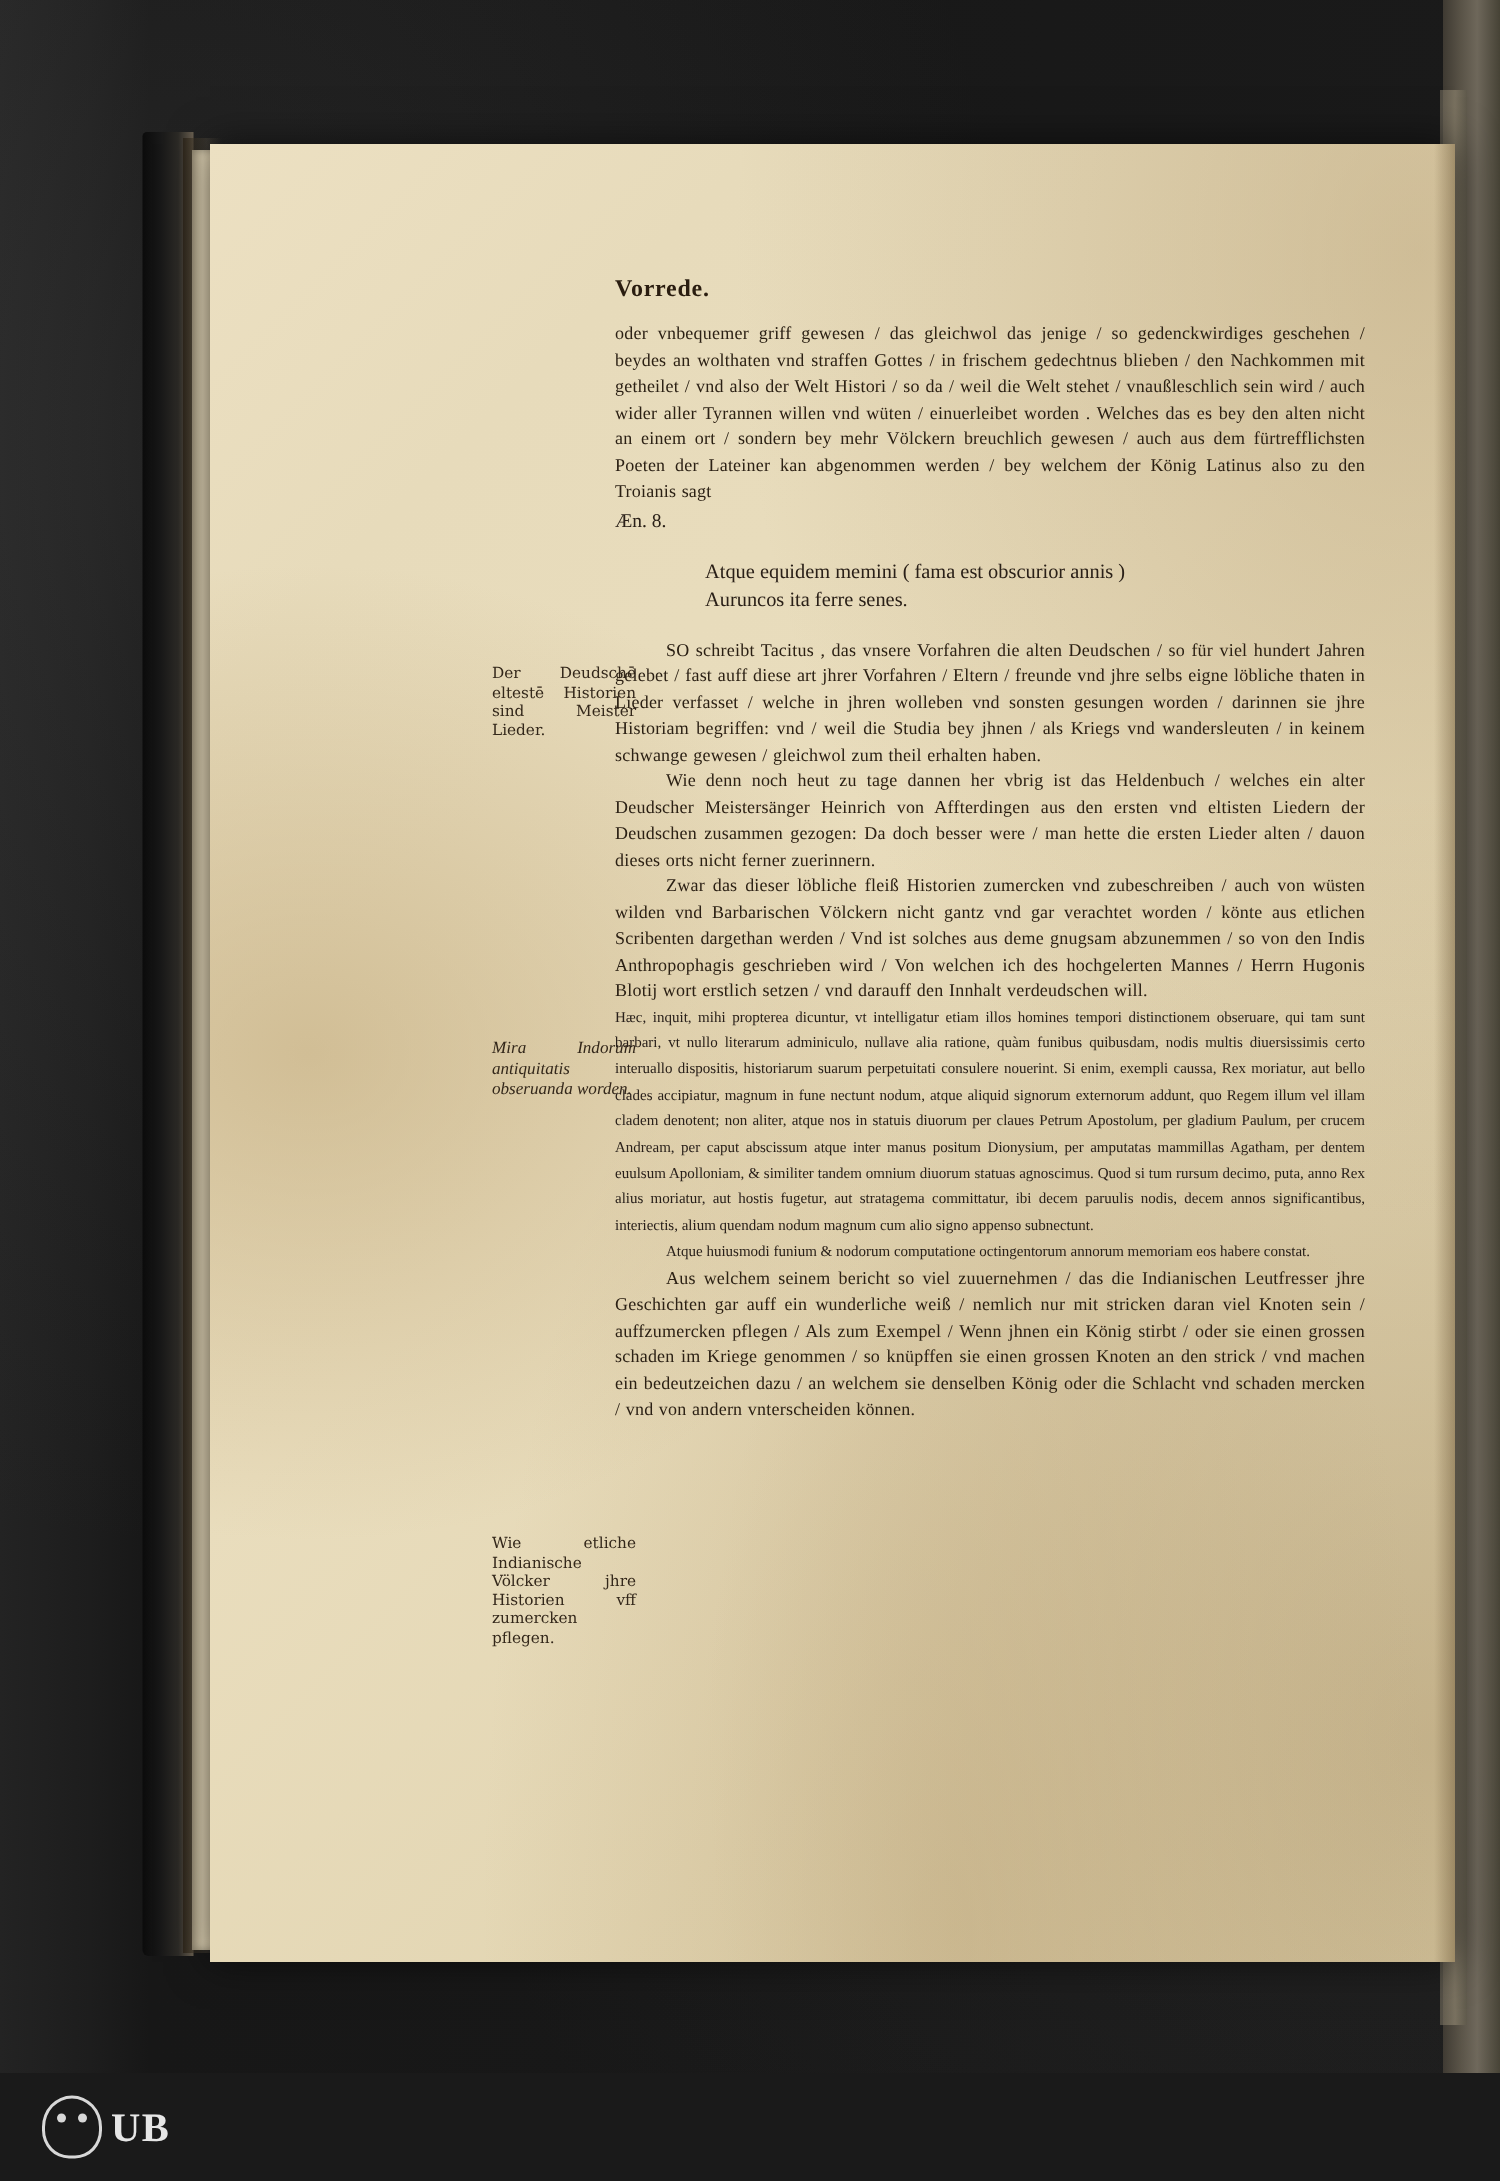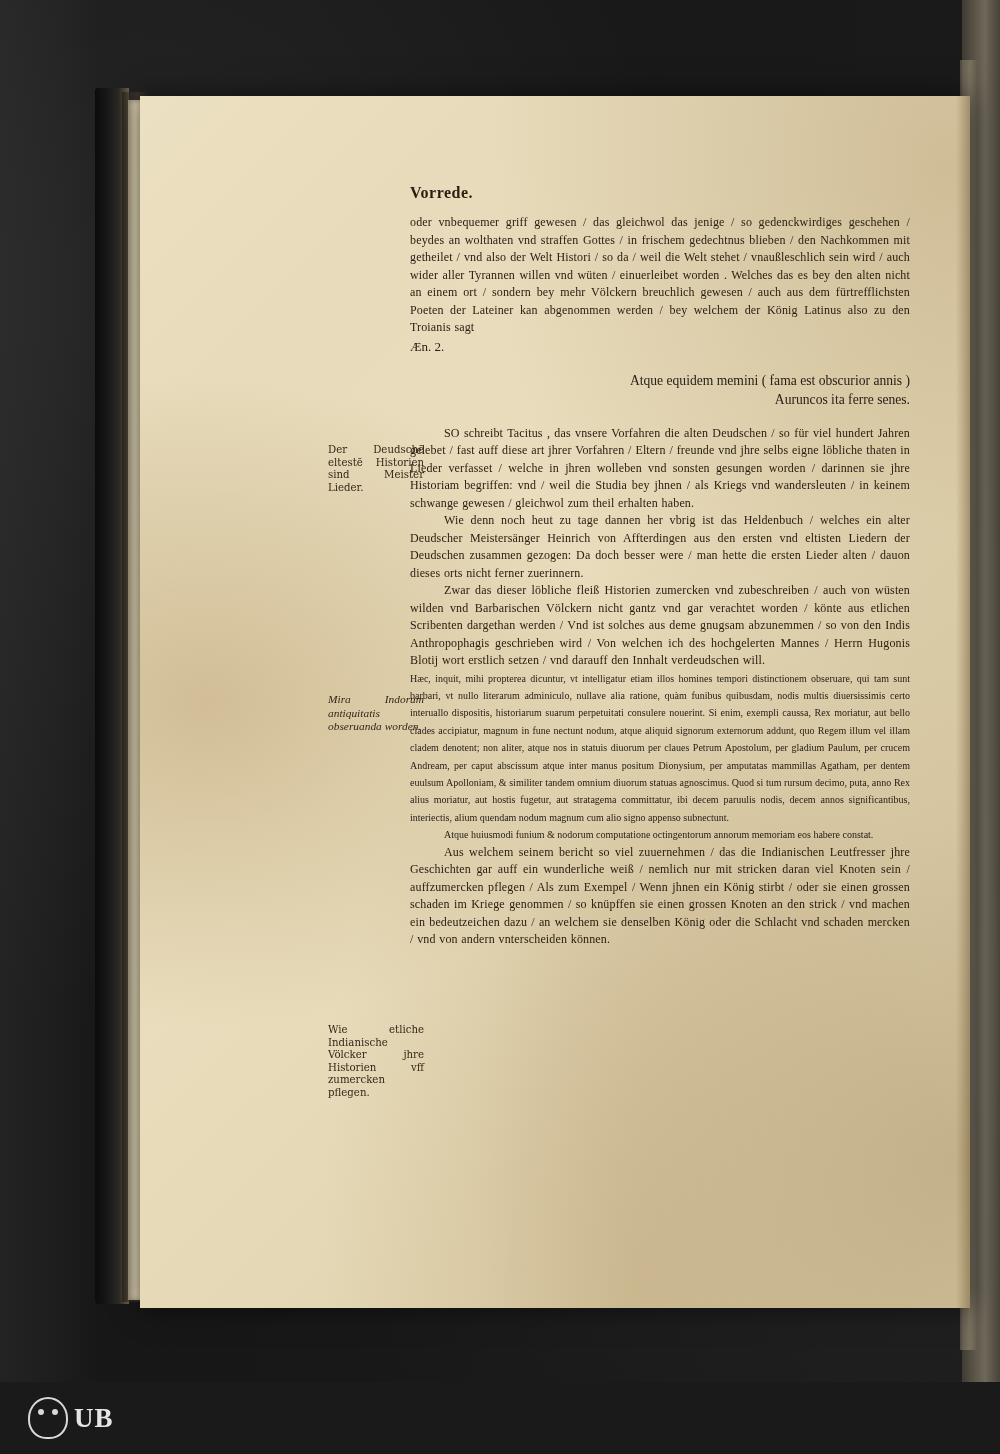--- a/index.html
+++ b/index.html
@@ -139,21 +139,20 @@
     line-height: 17.4px;
     text-align: justify;
     color: #29201a;
   }
   .verse {
     font-family: "Liberation Serif", serif;
     font-size: 13.6px;
     line-height: 19px;
     margin: 16px 0 16px 60px;
     color: #2a2018;
-    text-align: right;
   }
   .ref-line {
     font-family: "Liberation Serif", serif;
     font-size: 13px;
     margin-top: 2px;
     color: #2a2018;
   }
   .para { margin: 0; }
   .indent { text-indent: 34px; }
 
@@ -258,21 +257,21 @@
   </div>
   <div class="marginal" style="top:928px;">
     <span>Wie etliche Indianische Völcker jhre Historien vff zumercken pflegen.</span>
   </div>
 
   <div class="text-col">
 
     <div class="running-head">Vorrede.</div>
 
     <p class="fraktur para">oder vnbequemer griff gewesen / das gleichwol das jenige / so gedenckwirdiges geschehen / beydes an wolthaten vnd straffen Gottes / in frischem gedechtnus blieben / den Nachkommen mit getheilet / vnd also der Welt Histori / so da / weil die Welt stehet / vnaußleschlich sein wird / auch wider aller Tyrannen willen vnd wüten / einuerleibet worden . Welches das es bey den alten nicht an einem ort / sondern bey mehr Völckern breuchlich gewesen / auch aus dem fürtrefflichsten Poeten der Lateiner kan abgenommen werden / bey welchem der König Latinus also zu den Troianis sagt</p>
-    <div class="ref-line">Æn. 2.</div>
+    <div class="ref-line">Æn. 8.</div>
 
     <div class="verse">
       <div>Atque equidem memini ( fama est obscurior annis )</div>
       <div>Auruncos ita ferre senes.</div>
     </div>
 
     <p class="fraktur para indent">SO schreibt Tacitus , das vnsere Vorfahren die alten Deudschen / so für viel hundert Jahren gelebet / fast auff diese art jhrer Vorfahren / Eltern / freunde vnd jhre selbs eigne löbliche thaten in Lieder verfasset / welche in jhren wolleben vnd sonsten gesungen worden / darinnen sie jhre Historiam begriffen: vnd / weil die Studia bey jhnen / als Kriegs vnd wandersleuten / in keinem schwange gewesen / gleichwol zum theil erhalten haben.</p>
     <p class="fraktur para indent">Wie denn noch heut zu tage dannen her vbrig ist das Heldenbuch / welches ein alter Deudscher Meistersänger Heinrich von Affterdingen aus den ersten vnd eltisten Liedern der Deudschen zusammen gezogen: Da doch besser were / man hette die ersten Lieder alten / dauon dieses orts nicht ferner zuerinnern.</p>
     <p class="fraktur para indent">Zwar das dieser löbliche fleiß Historien zumercken vnd zubeschreiben / auch von wüsten wilden vnd Barbarischen Völckern nicht gantz vnd gar verachtet worden / könte aus etlichen Scribenten dargethan werden / Vnd ist solches aus deme gnugsam abzunemmen / so von den Indis Anthropophagis geschrieben wird / Von welchen ich des hochgelerten Mannes / Herrn Hugonis Blotij wort erstlich setzen / vnd darauff den Innhalt verdeudschen will.</p>
 

